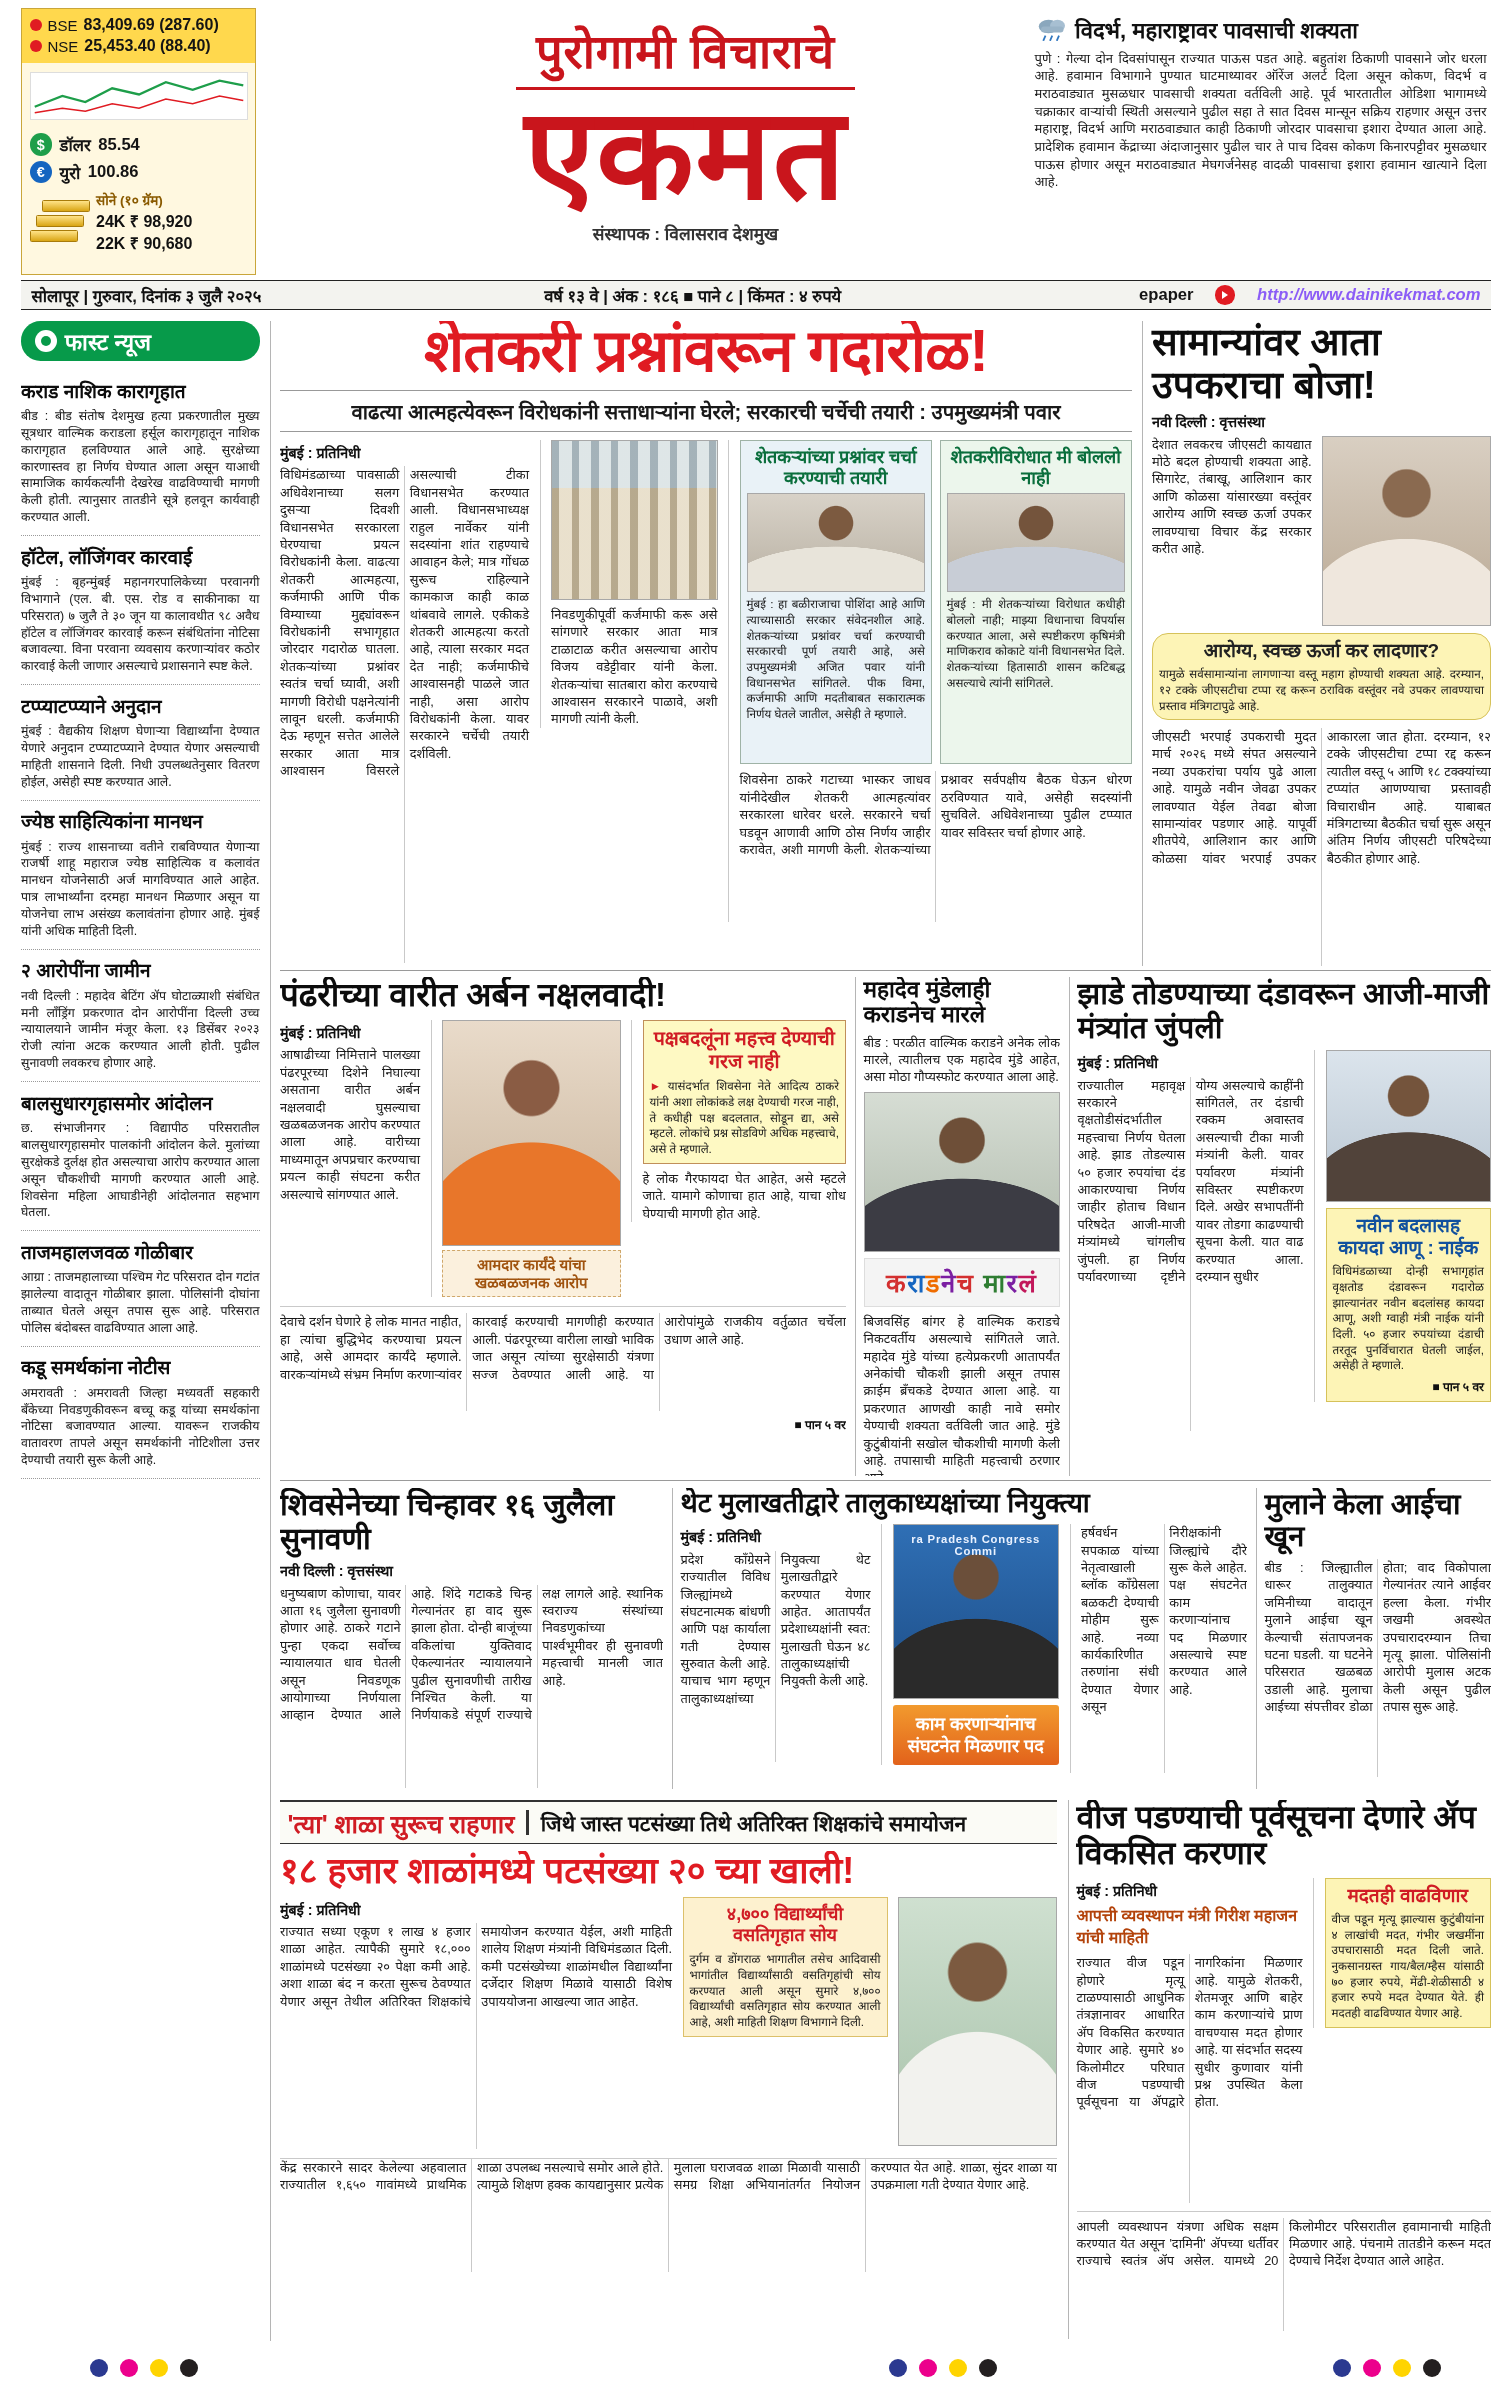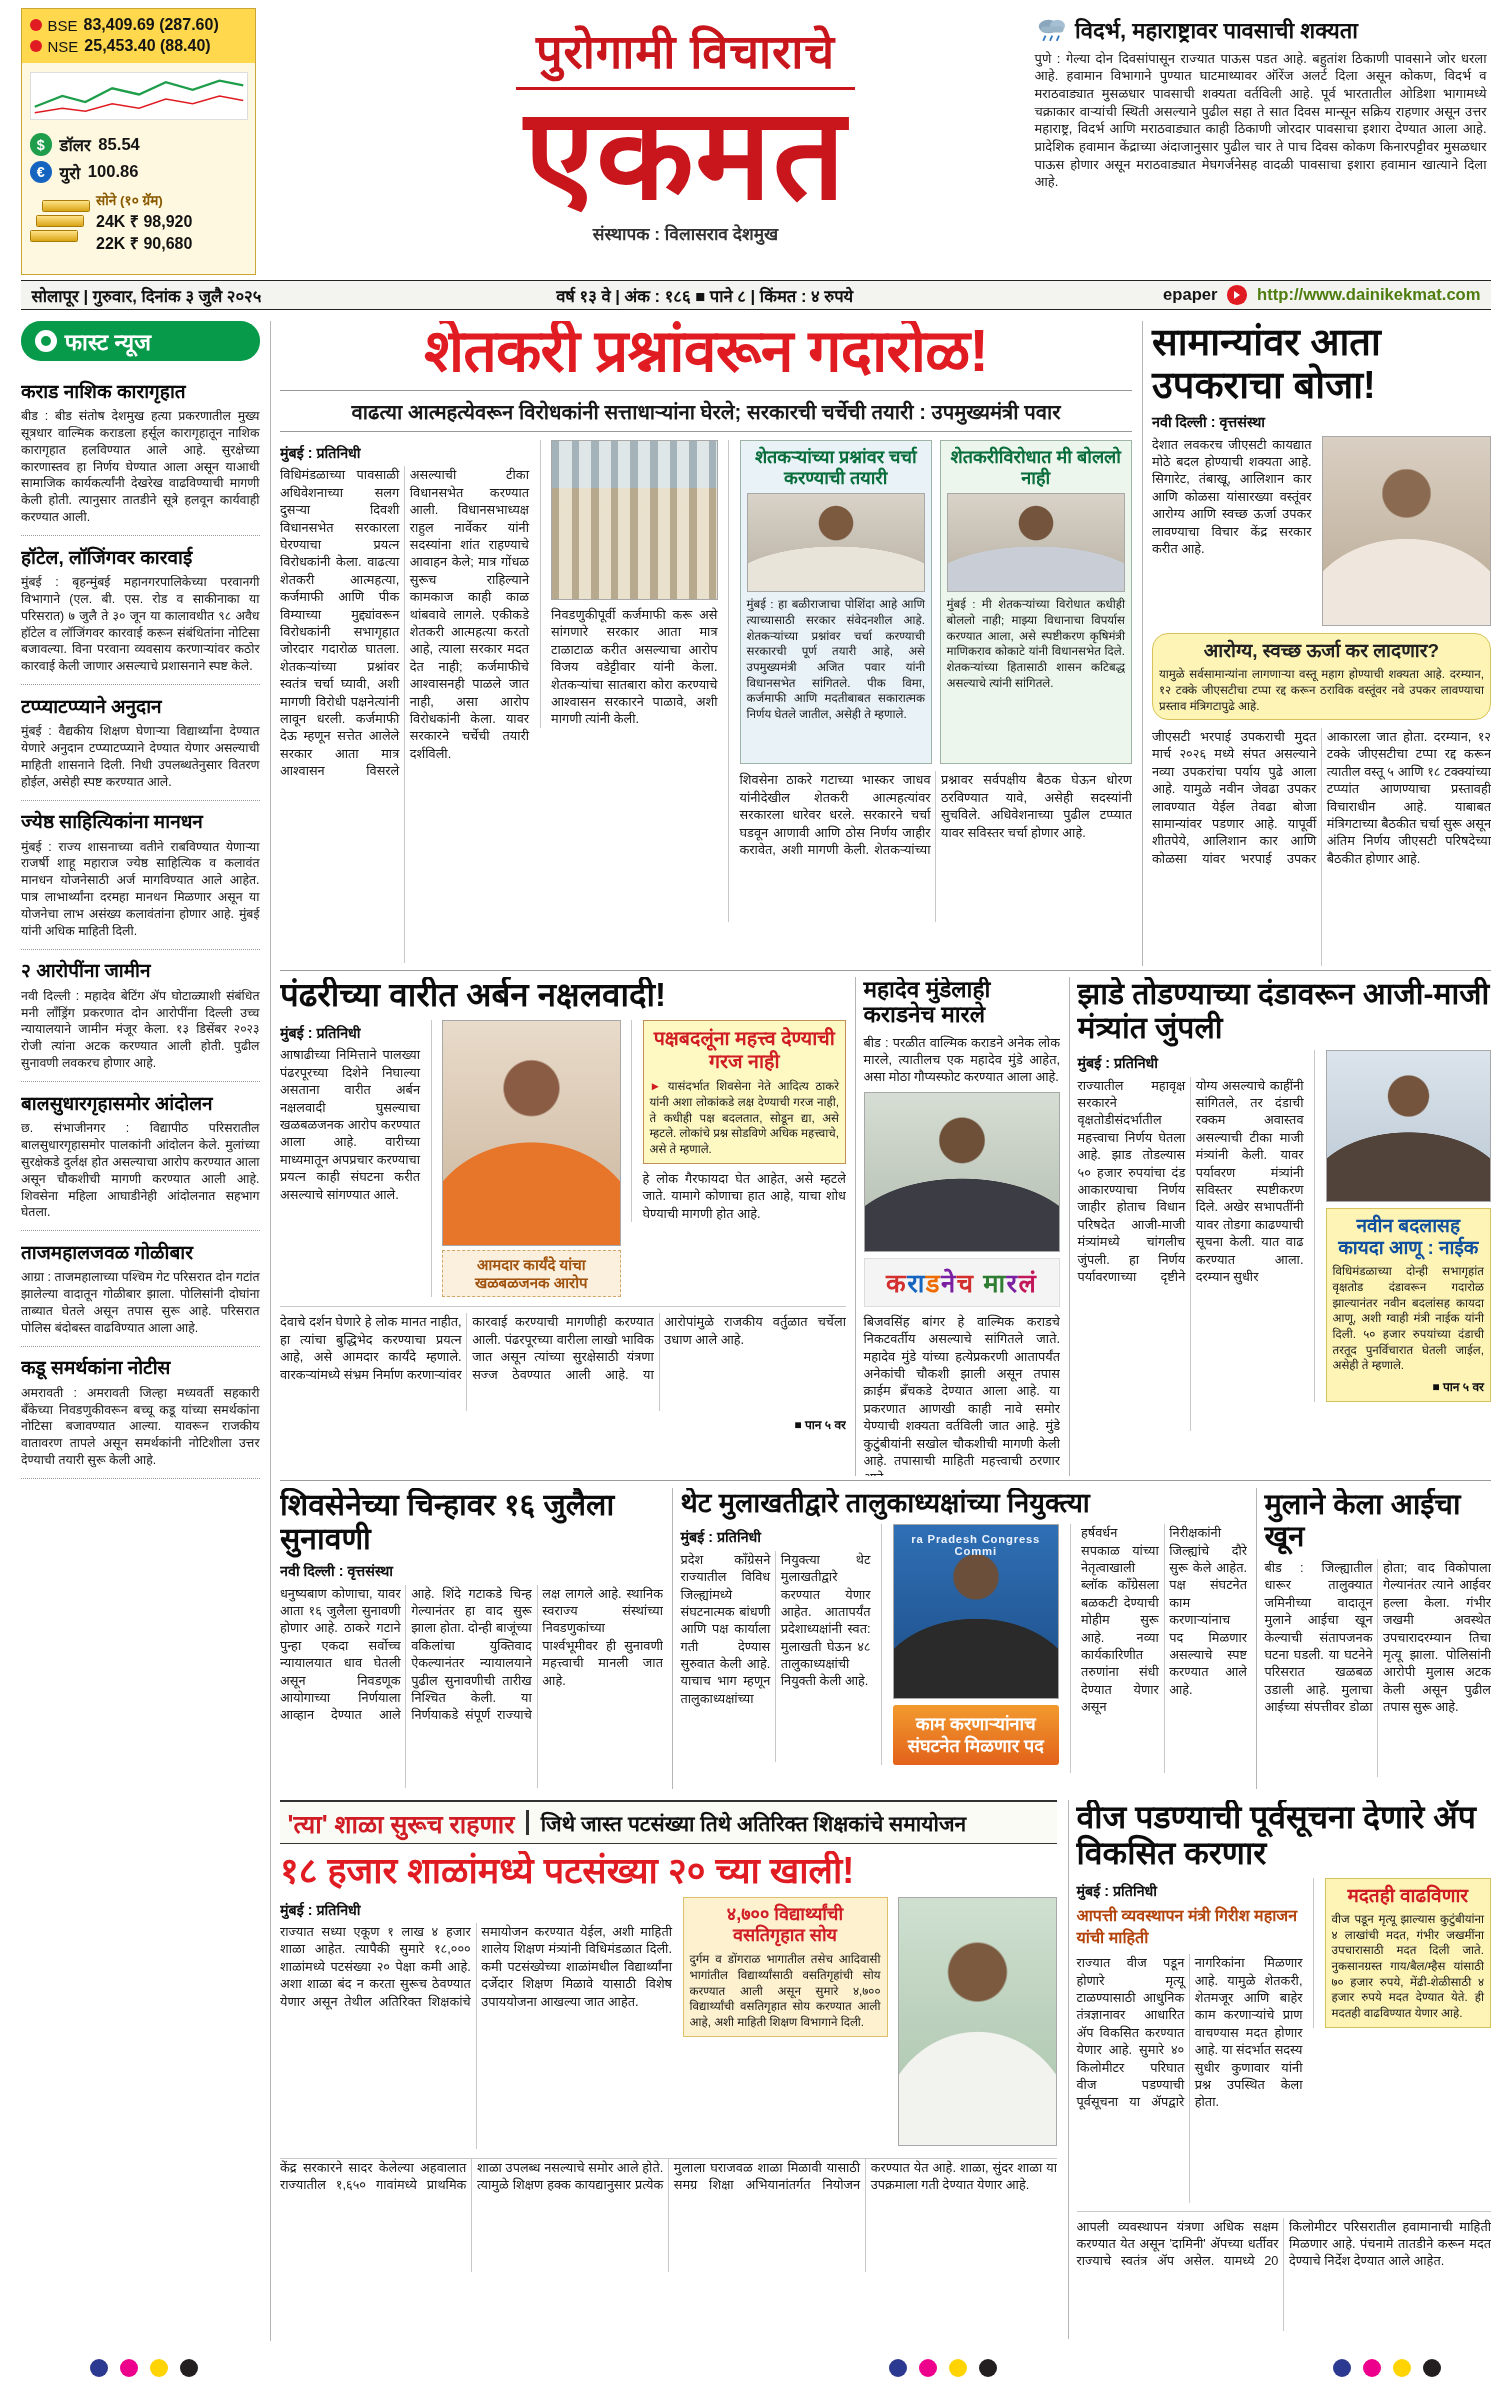--- a/index.html
+++ b/index.html
@@ -45,24 +45,24 @@
 
   #topstory{position:absolute;left:1030px;top:10.5px;width:461px;height:262px;overflow:hidden;padding:3px 4.5px;}
   #topstory h3{font-size:22px;font-weight:bold;color:#101010;margin-bottom:6px;display:flex;align-items:center;gap:7.5px;}
   #topstory .bt{font-size:13px;}
   .cloudicon{flex:0 0 auto;}
 
   #dateline{position:absolute;left:21px;top:280px;width:1470px;height:30px;
             border-top:1.5px solid #222;border-bottom:1.5px solid #222;background:#f3f3ef;
             display:flex;align-items:center;justify-content:space-between;padding:0 10.5px;font-size:16.6px;}
   #dateline .dl{font-weight:bold;color:#111;}
-  .epwrap{display:flex;align-items:center;gap:10px;font-size:16.6px;margin-left:15px;}
+  .epwrap{display:flex;align-items:center;gap:22px;font-size:16.6px;margin-left:15px;}
   .ep-icon{width:19.6px;height:19.6px;border-radius:50%;background:#e01b22;position:relative;display:inline-block;}
   .ep-icon::after{content:"";position:absolute;left:6.8px;top:5.3px;border-left:6.8px solid #fff;border-top:4.5px solid transparent;border-bottom:4.5px solid transparent;}
-  .epwrap a{color:#4d7c0f;text-decoration:none;font-weight:bold;}
+  .epwrap a{color:#8b5cf6;text-decoration:none;font-weight:bold;font-style:italic;}
 
   
   #fastnews{position:absolute;left:21px;top:321px;width:250px;height:2020px;
             border-right:0.8px solid #b5b5b5;padding-right:10.5px;overflow:hidden;}
   .fn-head{display:flex;align-items:center;gap:7.5px;background:#079a4a;color:#fff;
            font-size:22.6px;font-weight:bold;border-radius:19.6px;padding:4.5px 13.6px;margin-bottom:9px;}
   .fn-icon{width:22.6px;height:22.6px;border-radius:50%;background:#ffffff;position:relative;flex:0 0 auto;}
   .fn-icon::after{content:"";position:absolute;left:6px;top:6px;width:10.5px;height:10.5px;border-radius:50%;background:#079a4a;}
   .fn-item{border-bottom:1.5px dotted #9a9a9a;padding:7.5px 0 9px 0;}
   .fn-item h4{font-size:19px;font-weight:bold;margin-bottom:4.5px;color:#0c0c0c;}

